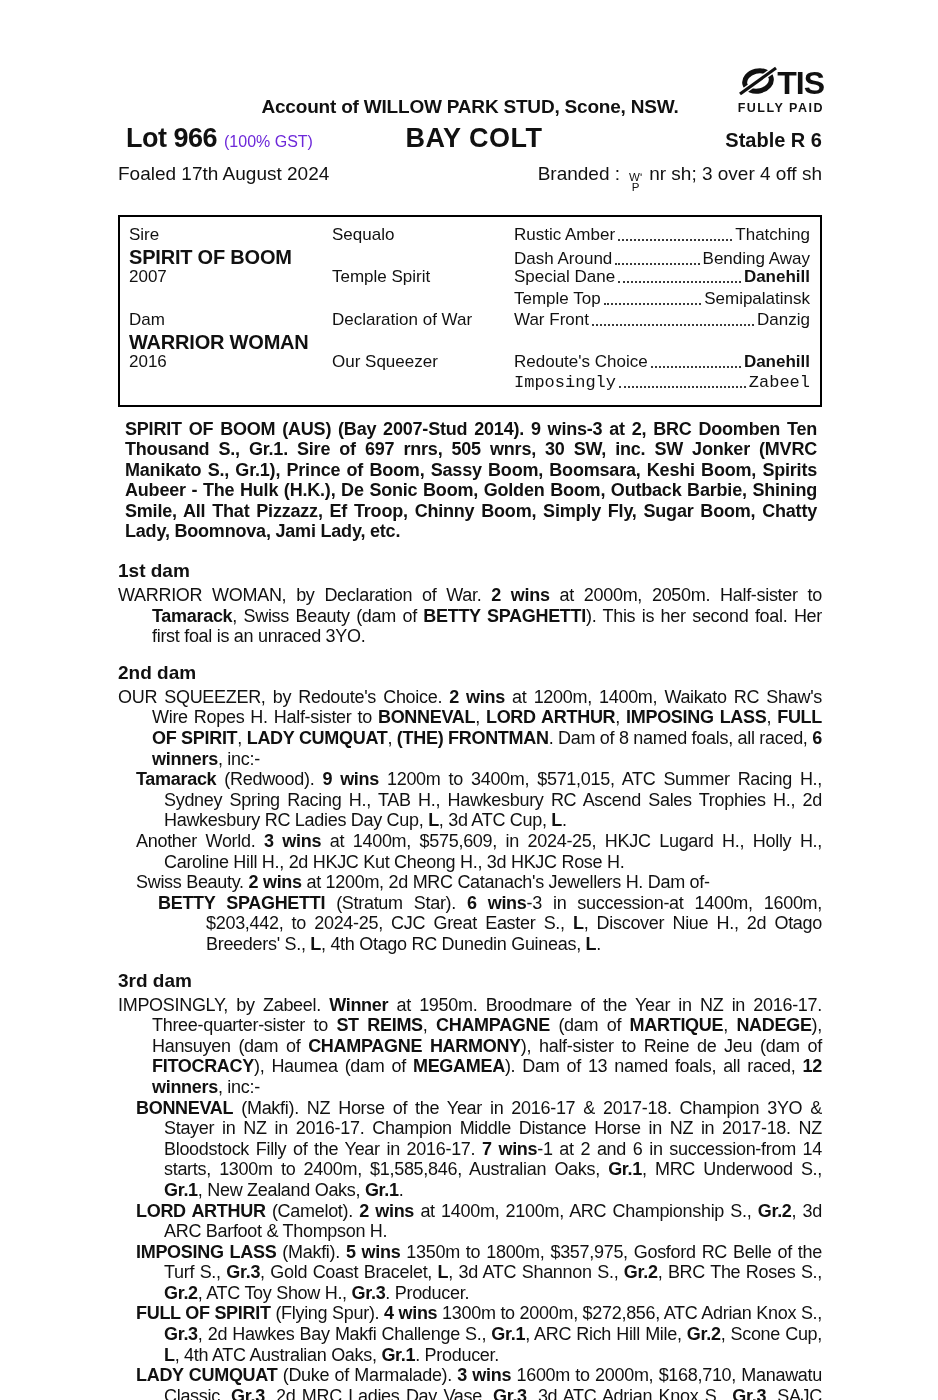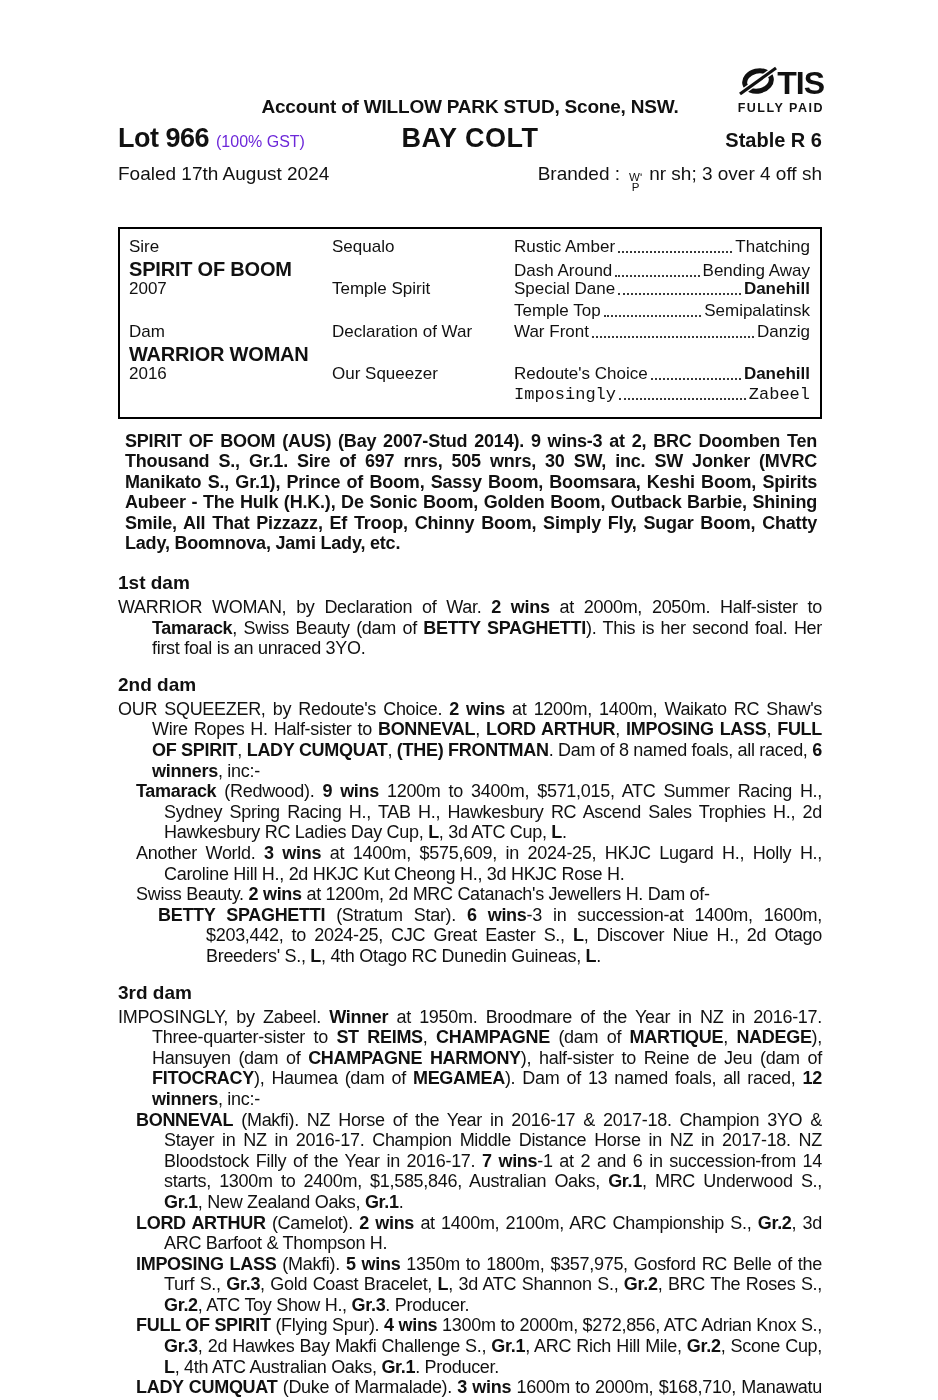--- a/index.html
+++ b/index.html
@@ -2,38 +2,38 @@
 <html><head>
 <meta charset="utf-8">
 <style>
   html,body{margin:0;padding:0;background:#ffffff;}
   body{width:938px;height:1400px;font-family:"Liberation Sans",sans-serif;color:#111;}
   .page{position:relative;width:938px;height:1400px;overflow:hidden;background:#fff;}
   .content{position:absolute;left:118px;top:0;width:704px;}
 
   
   .account-line{margin-top:96px;text-align:center;font-weight:bold;font-size:19px;letter-spacing:-0.2px;}
-  .lot-row{display:flex;align-items:baseline;margin-top:5px;}
+  .lot-row{display:flex;align-items:baseline;margin-top:5px;margin-left:8px;}
   .lot-left{flex:1;display:flex;align-items:baseline;gap:7px;}
   .lot-number{font-weight:bold;font-size:27px;letter-spacing:-0.5px;}
   .gst-note{font-size:16px;color:#6d28d9;}
   .horse-title{font-weight:bold;font-size:27px;letter-spacing:0.5px;}
   .lot-right{flex:1;text-align:right;font-weight:bold;font-size:20px;}
   .foaled-row{display:flex;justify-content:space-between;align-items:baseline;margin-top:9px;font-size:19px;}
   .branded-info{display:flex;align-items:baseline;}
   .brand-stack{display:inline-flex;flex-direction:column;align-items:center;font-size:11.5px;line-height:10px;font-weight:normal;margin:0 7px 12px 9px;transform:translateY(1px);}
 
   
   .qtis-logo{position:absolute;left:712px;top:66px;width:112px;text-align:center;}
   .qtis-row{display:flex;align-items:center;justify-content:flex-end;}
   .qtis-text{font-weight:bold;font-size:32px;letter-spacing:-1px;line-height:28px;}
   .qtis-tagline{font-weight:bold;font-size:12.5px;letter-spacing:1.5px;margin-top:1px;text-align:right;}
 
   
-  .ped-table{margin-top:24px;border:2px solid #000;padding:8px 10px 10px 9px;display:grid;
+  .ped-table{margin-top:12px;border:2px solid #000;padding:8px 10px 10px 9px;display:grid;
     grid-template-columns:203px 182px 1fr;grid-auto-rows:21.2px;font-size:17px;align-items:baseline;}
   .c1{grid-column:1;}.c2{grid-column:2;}.c3{grid-column:3;}
   .r1{grid-row:1;}.r2{grid-row:2;}.r3{grid-row:3;}.r4{grid-row:4;}
   .r5{grid-row:5;}.r6{grid-row:6;}.r7{grid-row:7;}.r8{grid-row:8;font-family:Liberation Mono, monospace;}
   .ped-name{font-weight:bold;font-size:20px;letter-spacing:-0.2px;white-space:nowrap;}
   .anc{display:flex;align-items:baseline;white-space:nowrap;}
   .anc .ld{flex:1;min-width:10px;border-bottom:2px dotted #3a3a3a;align-self:flex-end;margin:0 3px 4px 3px;}
   .anc .bold{font-weight:bold;}
 
   

